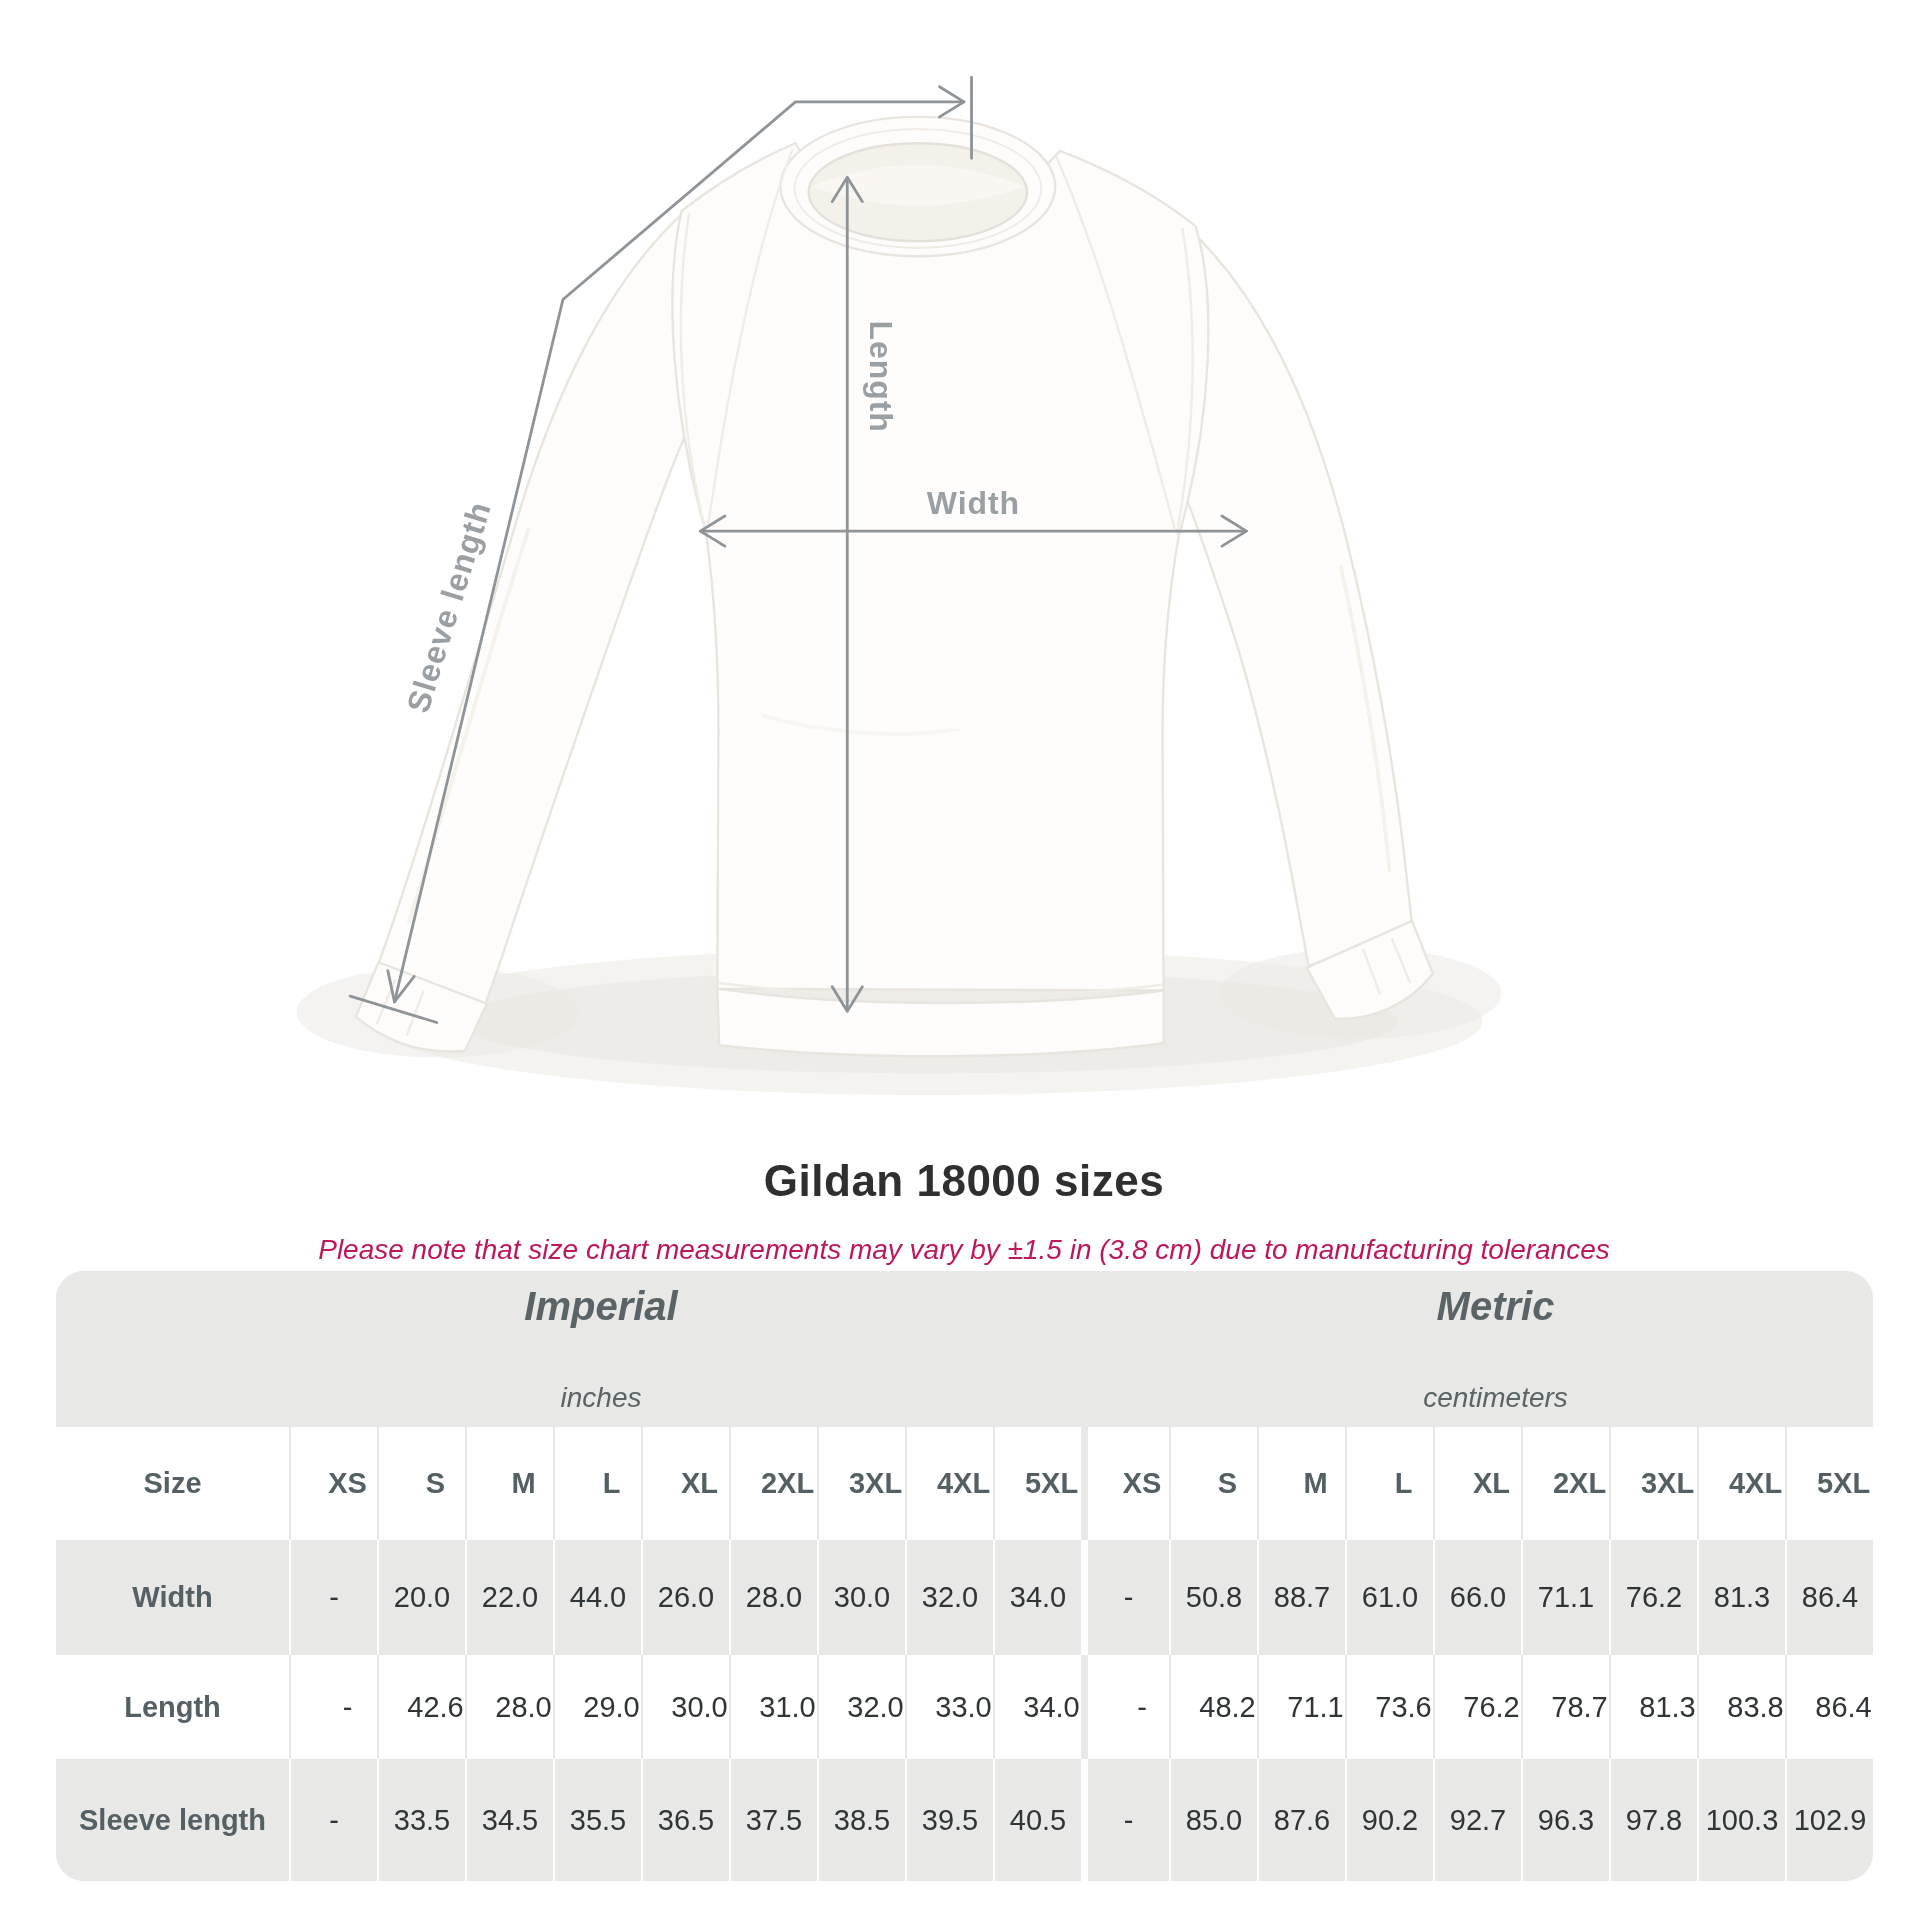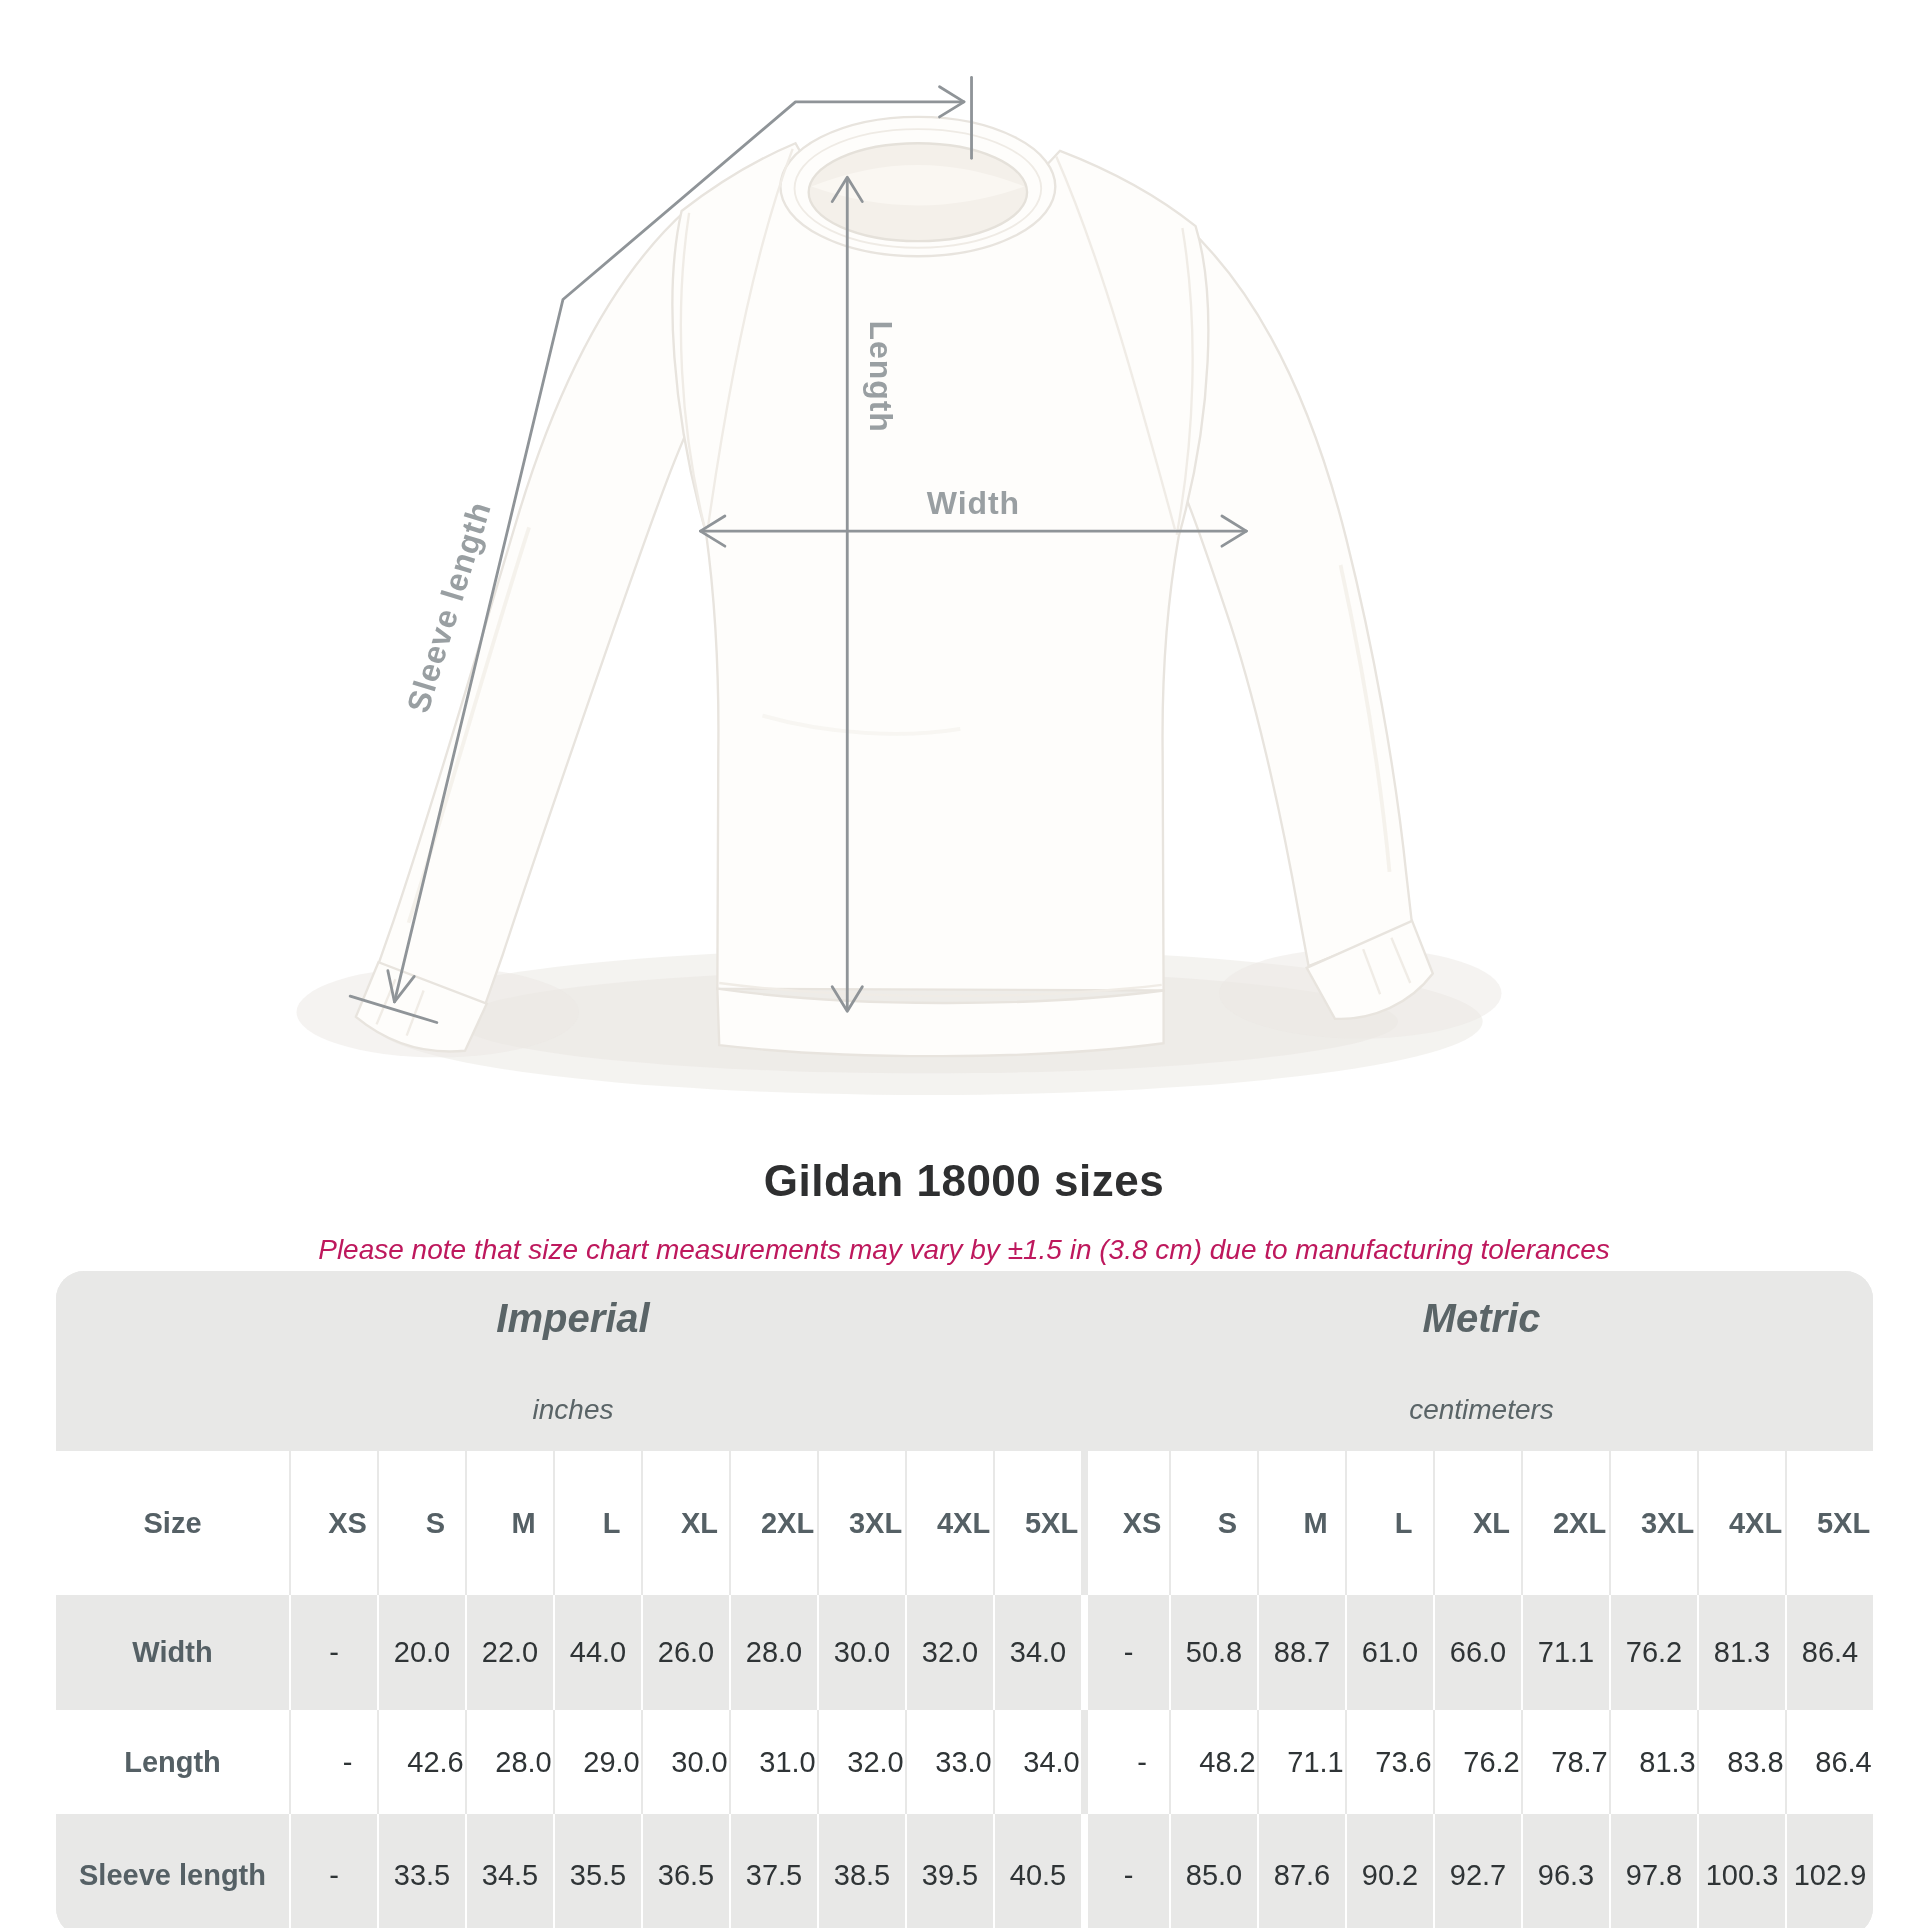--- a/index.html
+++ b/index.html
@@ -3,22 +3,22 @@
 <meta charset="utf-8">
 <style>
   html,body{margin:0;padding:0;background:#ffffff;}
   .page{position:relative;width:1928px;height:1928px;background:#ffffff;font-family:"Liberation Sans",sans-serif;overflow:hidden;}
   .hero{position:absolute;top:0;left:0;}
   .heading{position:absolute;top:1156px;left:0;width:100%;text-align:center;}
   .title{font-size:44px;font-weight:bold;color:#2e2f30;margin:0;letter-spacing:0.5px;}
   .note{font-size:28px;font-style:italic;color:#be185d;margin:28px 0 0 0;}
   .size-table{position:absolute;top:1271px;left:56px;width:1817px;border-radius:28px;overflow:hidden;background:#e8e8e7;}
   .row{display:grid;grid-template-columns:233px repeat(18,1fr);}
-  .row.group{grid-template-columns:1034px 1fr;height:180px;background:#e8e8e7;}
-  .row.hdr{height:144px;background:#ffffff;}
+  .row.group{grid-template-columns:1034px 1fr;height:156px;background:#e8e8e7;padding-left:28px;}
+  .row.hdr{height:113px;background:#ffffff;}
   .row.d0{height:115px;background:#e8e8e7;}
   .row.d1{height:104px;background:#ffffff;}
   .row.d2{height:122px;background:#e8e8e7;}
   .c{display:flex;align-items:center;justify-content:center;min-width:0;}
   .row.hdr .c + .c, .row.d1 .c + .c{border-left:2.8px solid #e8e8e7;padding-left:27px;}
   .row.d0 .c + .c, .row.d2 .c + .c{border-left:2.8px solid #ffffff;}
   .row.hdr .c.ms, .row.d1 .c.ms{border-left-width:7.5px;}
   .row.d0 .c.ms, .row.d2 .c.ms{border-left-width:7.5px;}
   .gcell{display:flex;flex-direction:column;align-items:center;justify-content:center;gap:13px;}
   .gname{font-size:40px;font-weight:bold;font-style:italic;color:#5a6467;}

